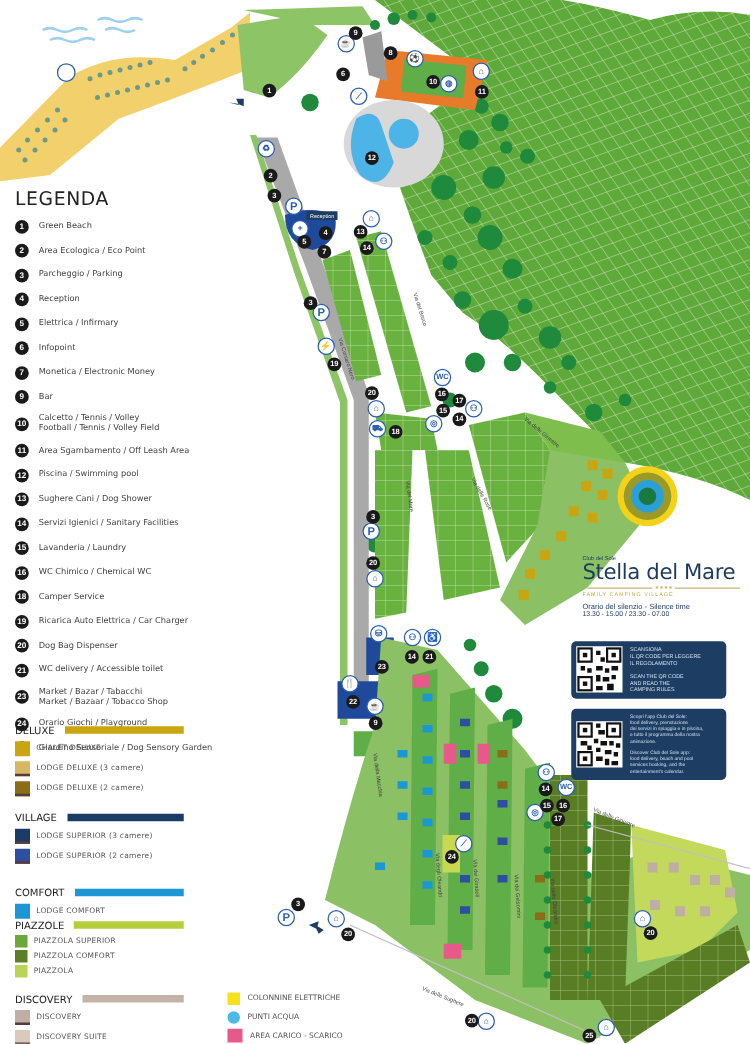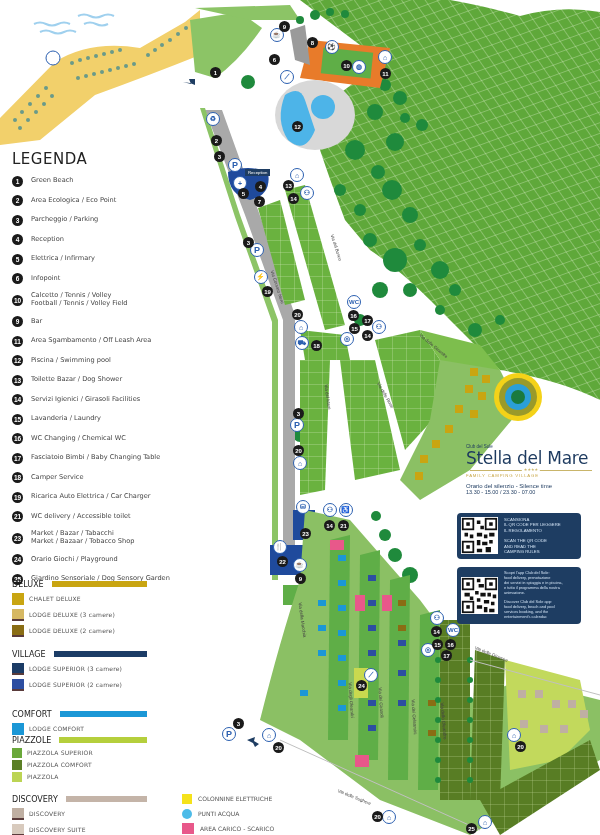--- a/index.html
+++ b/index.html
@@ -403,64 +403,68 @@
       <span class="legend-label">Reception</span>
     </div>
   <div class="legend-item">
       <span class="num-badge">5</span>
       <span class="legend-label">Elettrica / Infirmary</span>
     </div>
   <div class="legend-item">
       <span class="num-badge">6</span>
       <span class="legend-label">Infopoint</span>
     </div>
+  <div class="legend-item">
+      <span class="num-badge">7</span>
+      <span class="legend-label">Monetica / Electronic Money</span>
+    </div>
+  <div class="legend-item">
+      <span class="num-badge">9</span>
+      <span class="legend-label">Bar</span>
+    </div>
   <div class="legend-item two-line">
       <span class="num-badge">10</span>
       <span class="legend-label" style="white-space:pre-line">Calcetto / Tennis / Volley
 Football / Tennis / Volley Field</span>
     </div>
   <div class="legend-item">
-      <span class="num-badge">9</span>
-      <span class="legend-label">Bar</span>
-    </div>
-  <div class="legend-item">
       <span class="num-badge">11</span>
       <span class="legend-label">Area Sgambamento / Off Leash Area</span>
     </div>
   <div class="legend-item">
       <span class="num-badge">12</span>
       <span class="legend-label">Piscina / Swimming pool</span>
     </div>
   <div class="legend-item">
       <span class="num-badge">13</span>
-      <span class="legend-label">Toilette Bazar / Dog Shower</span>
+      <span class="legend-label">Sughere Cani / Dog Shower</span>
     </div>
   <div class="legend-item">
       <span class="num-badge">14</span>
-      <span class="legend-label">Servizi Igienici / Girasoli Facilities</span>
+      <span class="legend-label">Servizi Igienici / Sanitary Facilities</span>
     </div>
   <div class="legend-item">
       <span class="num-badge">15</span>
       <span class="legend-label">Lavanderia / Laundry</span>
     </div>
   <div class="legend-item">
       <span class="num-badge">16</span>
-      <span class="legend-label">WC Changing / Chemical WC</span>
-    </div>
-  <div class="legend-item">
-      <span class="num-badge">17</span>
-      <span class="legend-label">Fasciatoio Bimbi / Baby Changing Table</span>
+      <span class="legend-label">WC Chimico / Chemical WC</span>
     </div>
   <div class="legend-item">
       <span class="num-badge">18</span>
       <span class="legend-label">Camper Service</span>
     </div>
   <div class="legend-item">
       <span class="num-badge">19</span>
       <span class="legend-label">Ricarica Auto Elettrica / Car Charger</span>
+    </div>
+  <div class="legend-item">
+      <span class="num-badge">20</span>
+      <span class="legend-label">Dog Bag Dispenser</span>
     </div>
   <div class="legend-item">
       <span class="num-badge">21</span>
       <span class="legend-label">WC delivery / Accessible toilet</span>
     </div>
   <div class="legend-item two-line">
       <span class="num-badge">23</span>
       <span class="legend-label" style="white-space:pre-line">Market / Bazar / Tabacchi
 Market / Bazaar / Tobacco Shop</span>
     </div>

